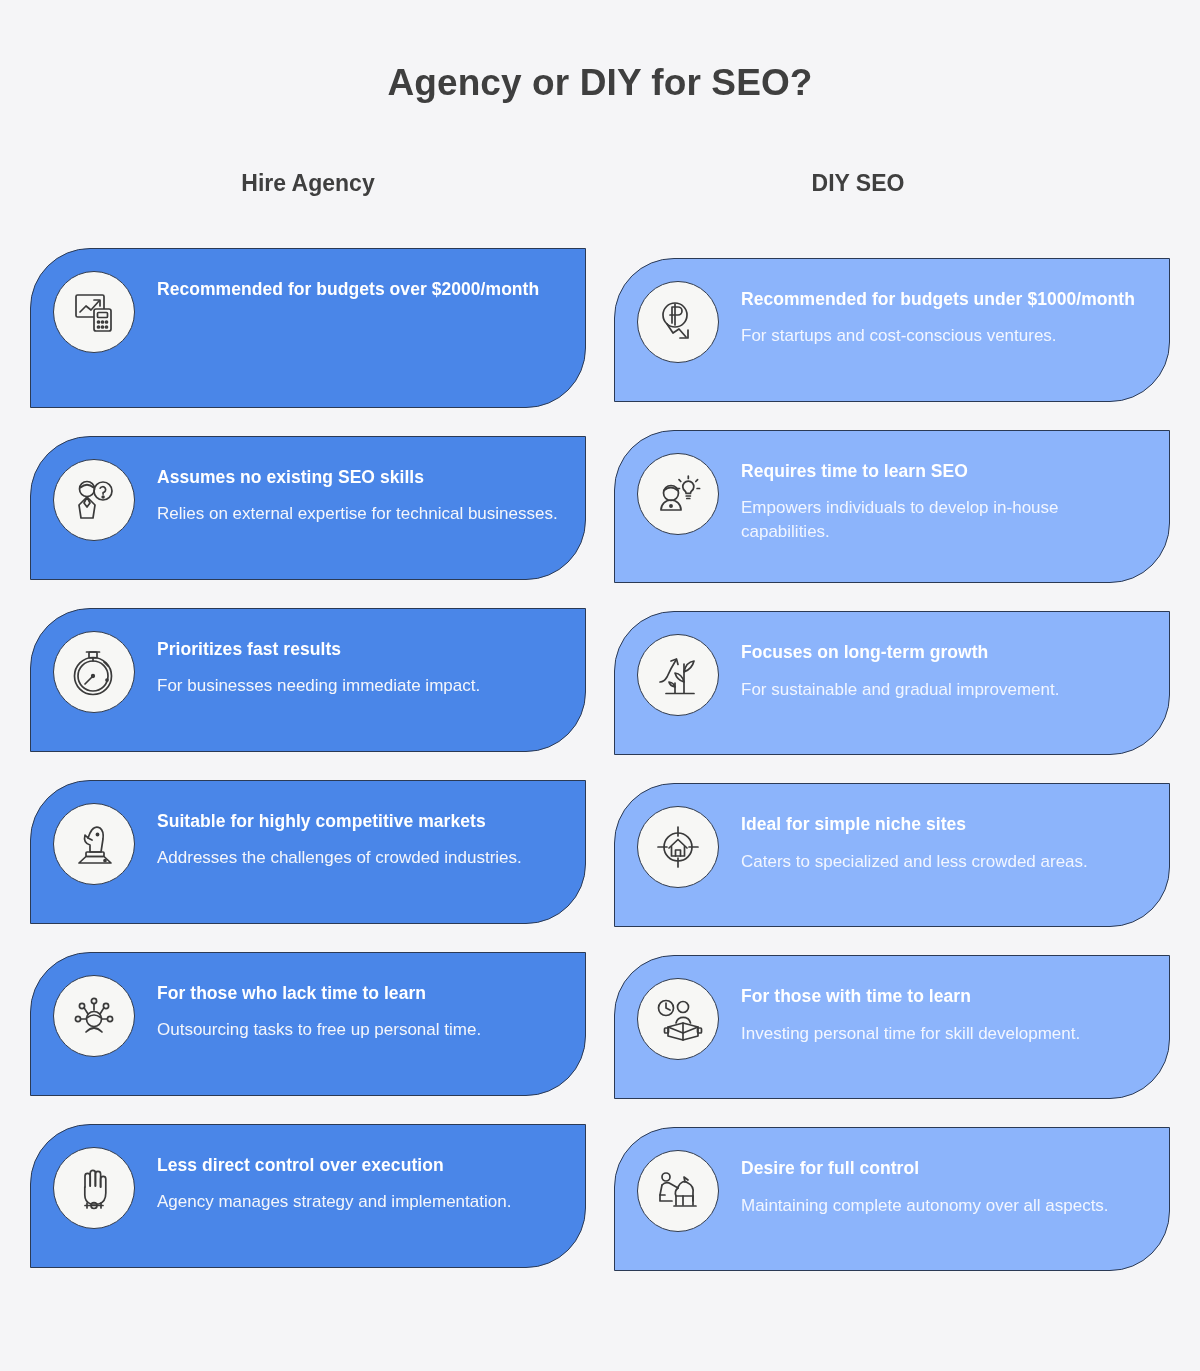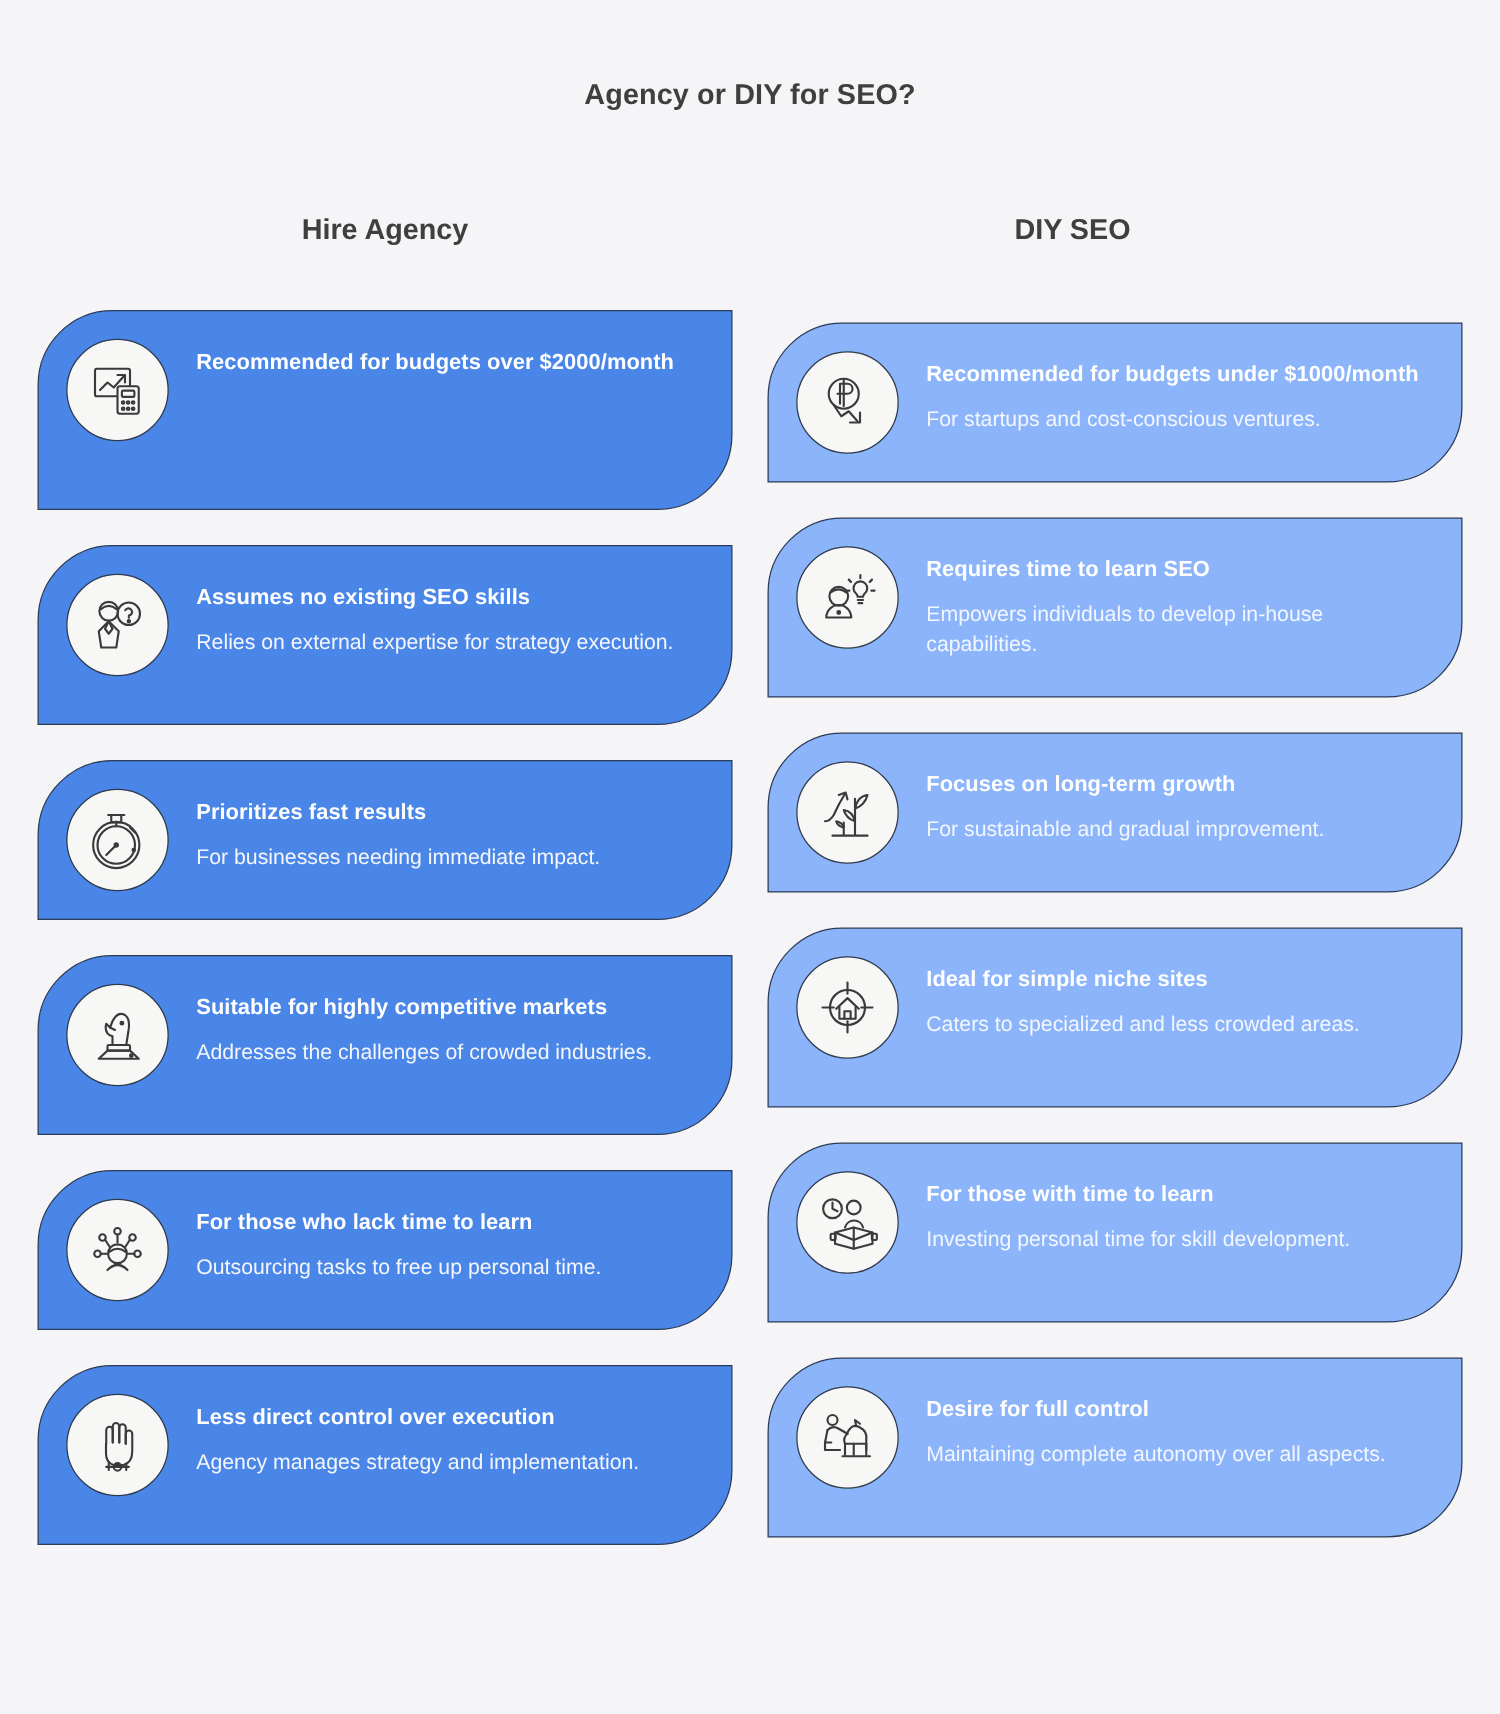--- a/index.html
+++ b/index.html
@@ -17,21 +17,21 @@
     background: #f5f5f7;
     overflow: hidden;
   }
 
   .title {
     position: absolute;
     top: 62px;
     left: 0;
     width: 1200px;
     text-align: center;
-    font-size: 23px;
+    font-size: 37px;
     font-weight: bold;
     color: #3f3f3f;
     letter-spacing: 0.1px;
   }
 
   .columns {
     position: absolute;
     top: 170px;
     left: 0;
     width: 1200px;
@@ -63,21 +63,21 @@
   .column.right { left: 614px; top: 10px; }
 
   .card {
     position: relative;
     width: 556px;
     margin-bottom: 28px;
     border-radius: 60px 0 60px 0;
     border: 1.6px solid #2f3a4d;
     display: flex;
     align-items: flex-start;
-    padding: 20px 18px 22px 16px;
+    padding: 20px 18px 38px 16px;
     min-height: 118px;
   }
   .column.left .card  { background: #4a86e8; border-color: #2b3a55; }
   .column.right .card { background: #8cb4fb; border-color: #2b3a55; }
 
   .card.h-tall  { min-height: 160px; }
   .card.h-mid   { min-height: 144px; }
   .card.h-short { min-height: 122px; justify-content: center; }
 
   .icon-badge {
@@ -163,21 +163,21 @@
             <path d="M12.5 13.5 Q19 8 25.5 13.5"></path>
             <path d="M19 23 L11 31 L13 44 L25 44 L27 31 Z"></path>
             <path d="M19 23 L16 29 L19 33 L22 29 Z"></path>
             <circle cx="35" cy="17" r="9"></circle>
             <path d="M32.2 14.2 a2.9 2.9 0 1 1 2.9 4.3 v1.6"></path>
             <circle cx="35.1" cy="23" r="0.9" fill="#3a3a3a"></circle>
           </svg>
         </div>
         <div class="card-text">
           <div class="card-title">Assumes no existing SEO skills</div>
-          <div class="card-desc">Relies on external expertise for strategy execution.</div>
+          <div class="card-desc">Relies on external expertise for technical businesses.</div>
         </div>
       </div>
 
       <div class="card h-short">
         <div class="icon-badge">
           <svg width="52" height="52" viewBox="0 0 52 52" fill="none" stroke="#3a3a3a" stroke-width="1.7" stroke-linecap="round" stroke-linejoin="round">
             <circle cx="25" cy="30" r="15"></circle>
             <circle cx="25" cy="30" r="18.5"></circle>
             <rect x="21" y="6" width="8" height="6" rx="1"></rect>
             <line x1="18.5" y1="6" x2="31.5" y2="6"></line>

